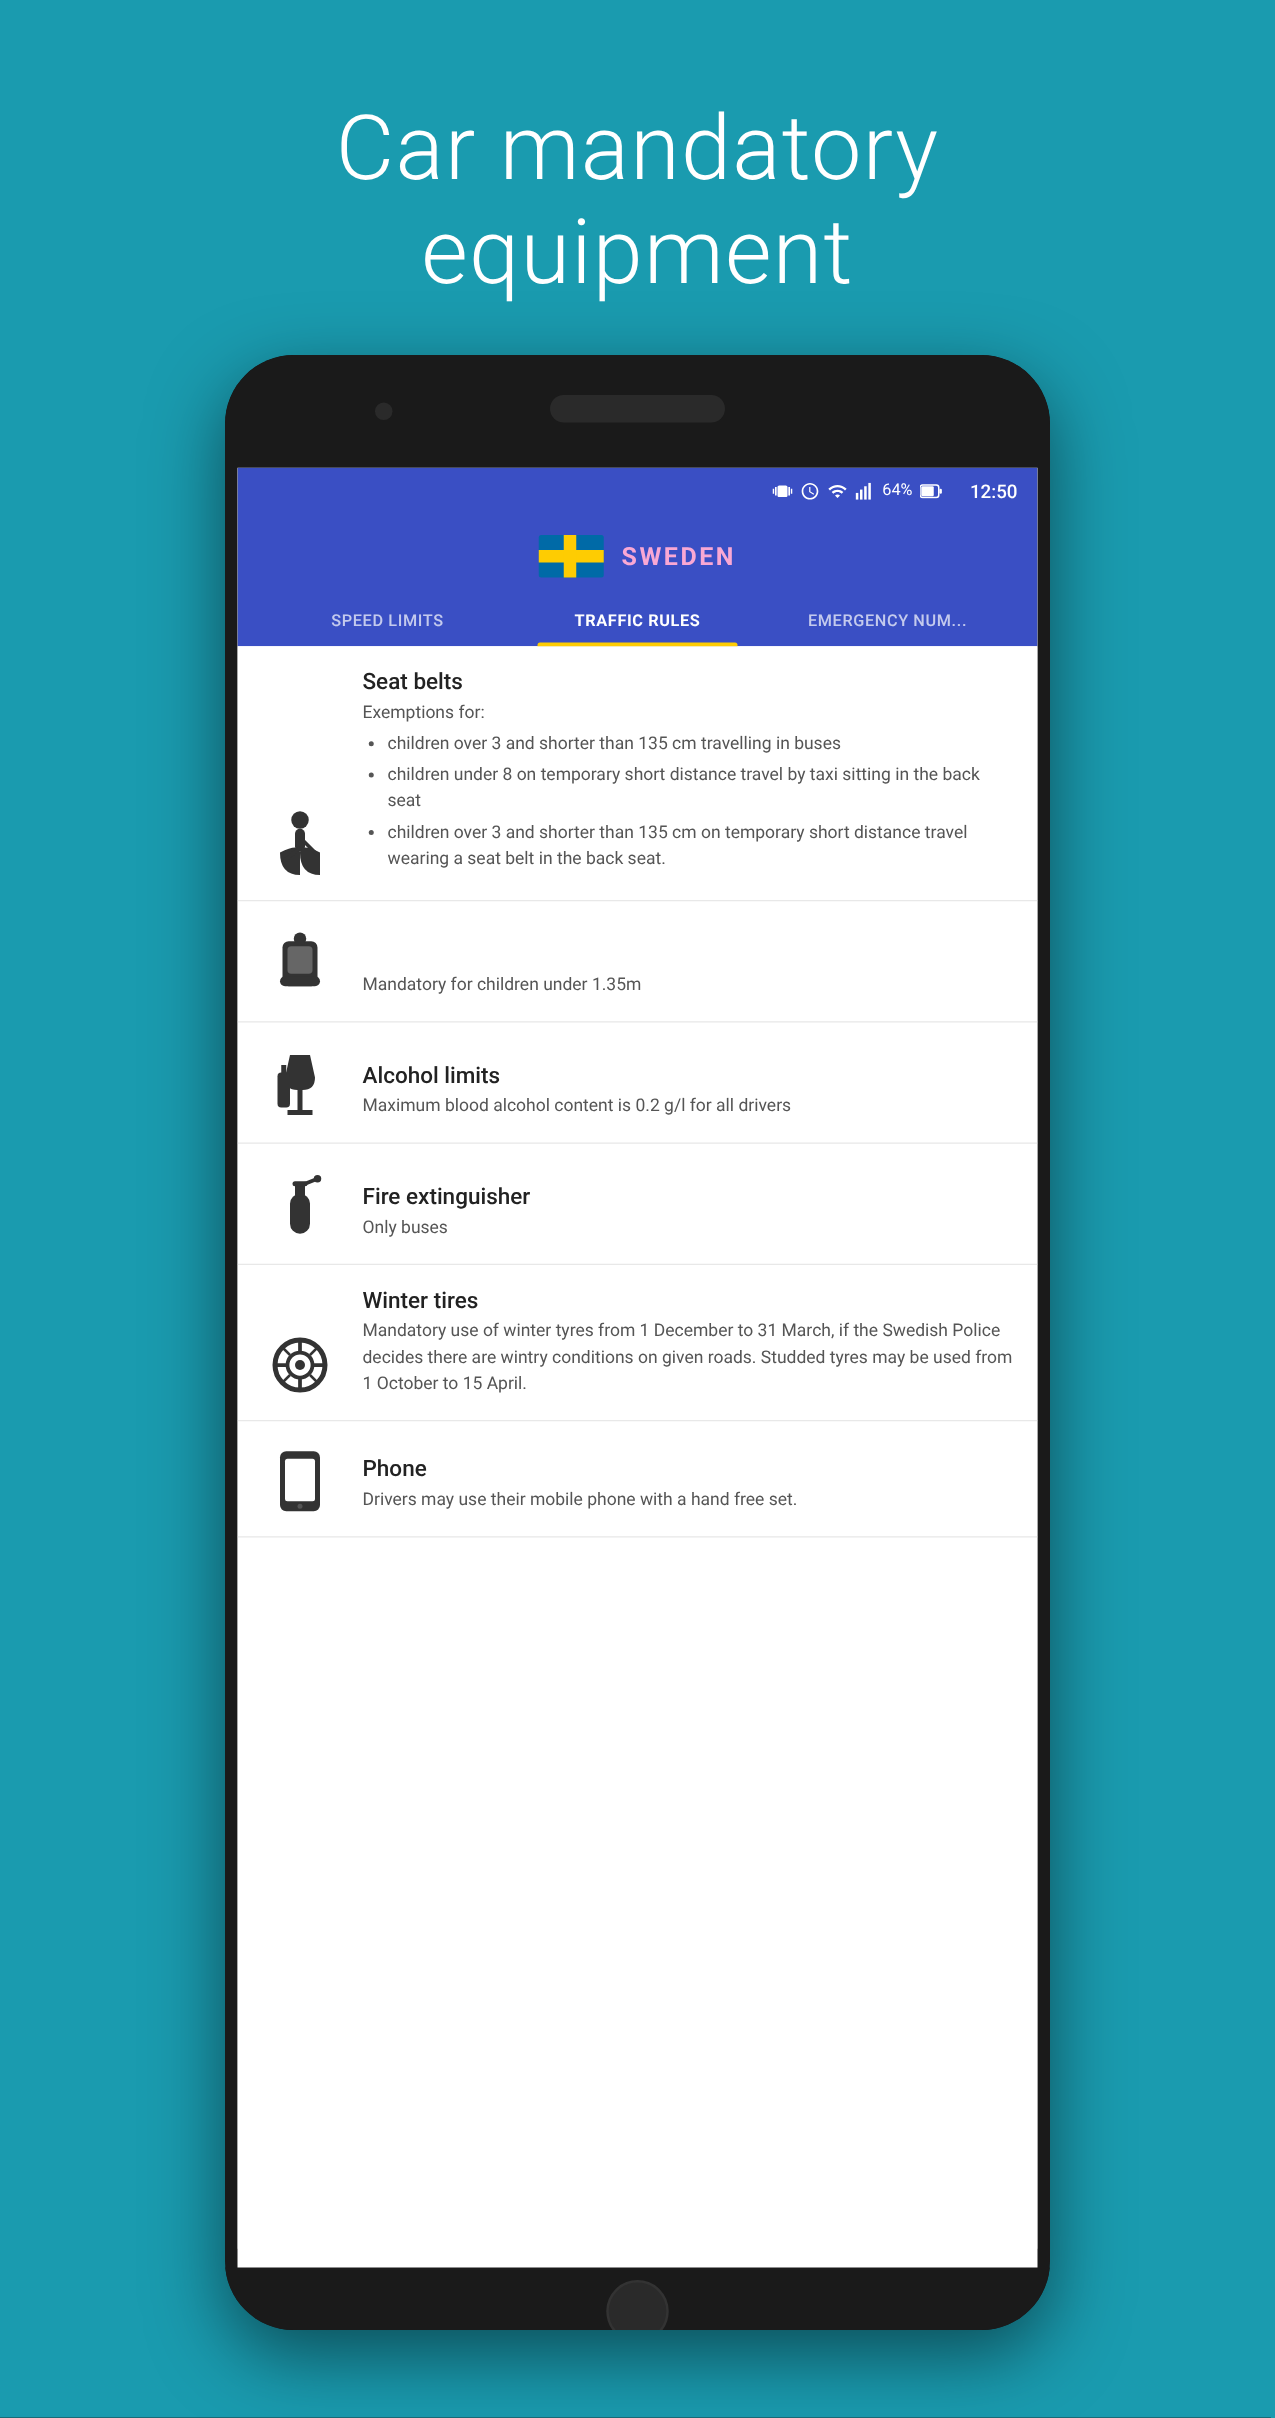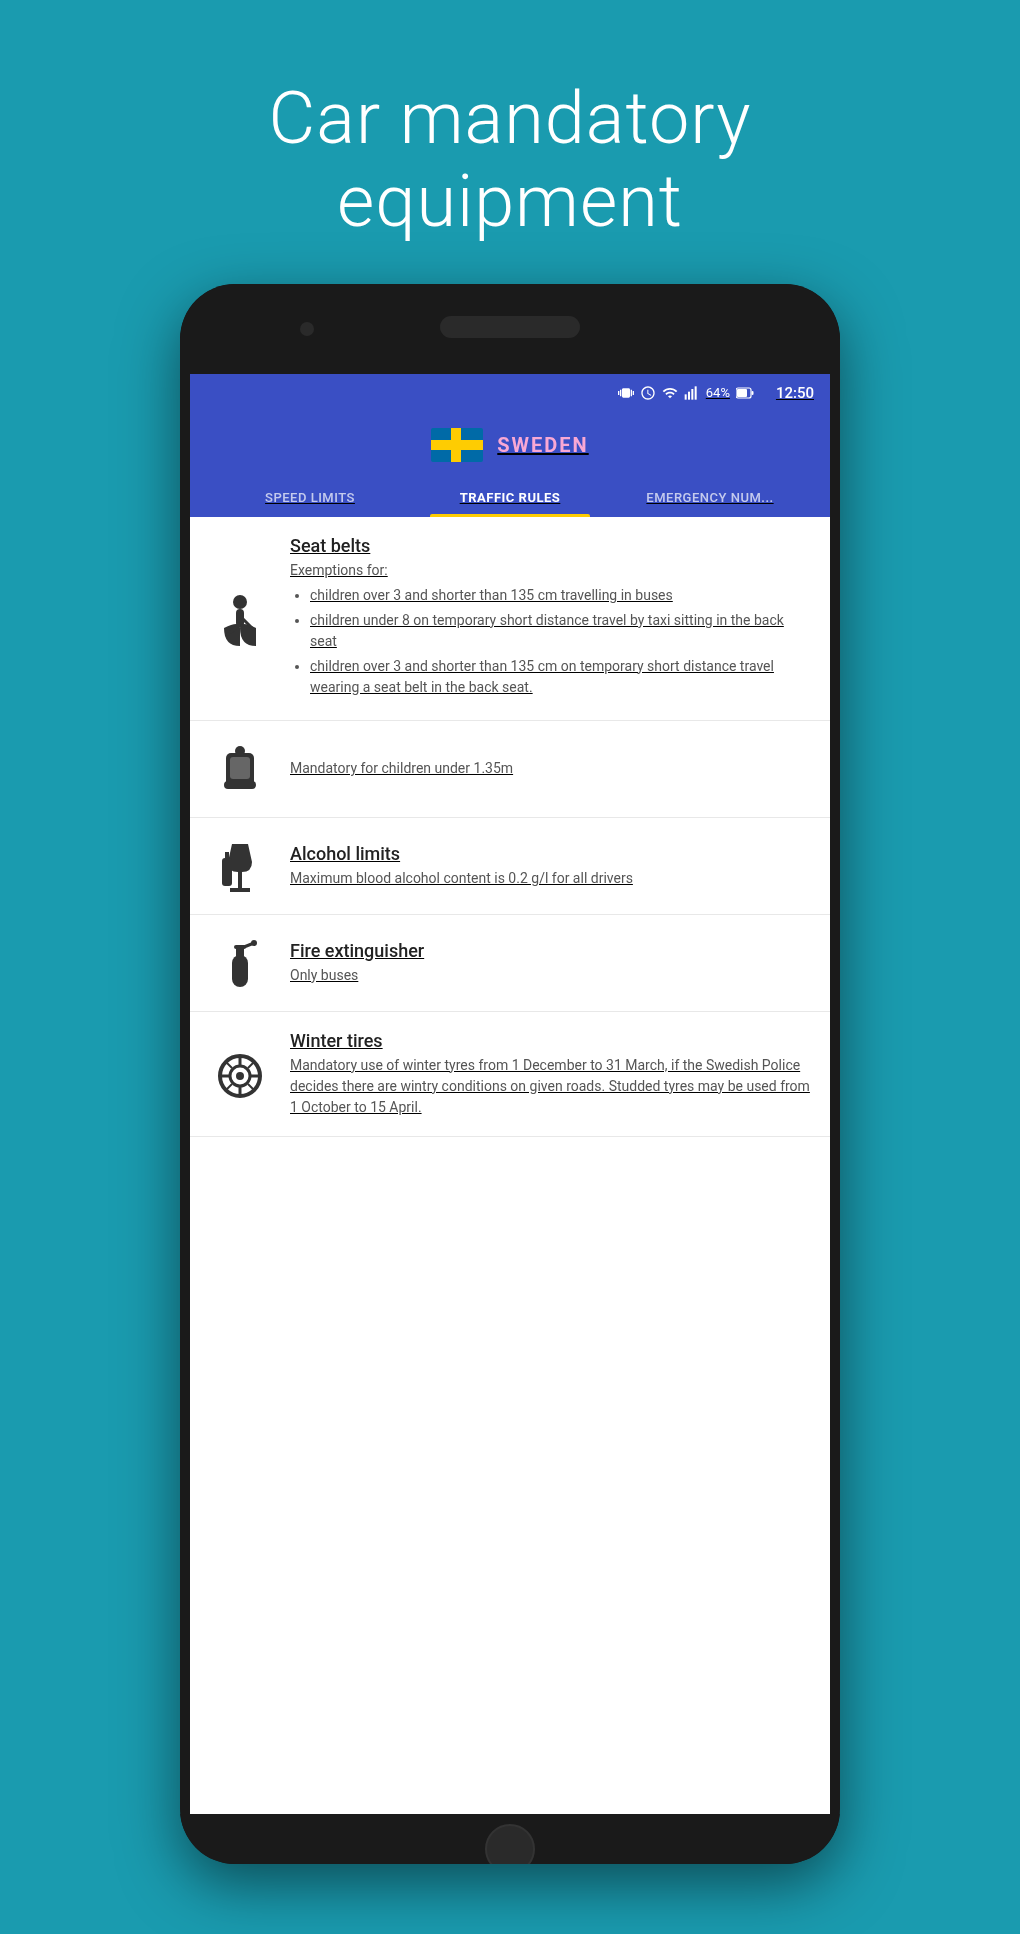--- a/index.html
+++ b/index.html
@@ -34,21 +34,20 @@
       padding-top: 10px;
     }
     .phone {
       width: 660px;
       height: 1580px;
       background: #1a1a1a;
       border-radius: 55px;
       position: relative;
       box-shadow: 0 20px 60px rgba(0,0,0,0.5);
       overflow: hidden;
-      text-decoration: underline;
     }
 
     
     .phone-top-bezel {
       height: 90px;
       background: #1a1a1a;
       border-radius: 55px 55px 0 0;
       display: flex;
       align-items: center;
       justify-content: center;
@@ -189,21 +188,21 @@
     
     .content-area {
       background: white;
       overflow-y: auto;
       height: calc(1440px - 38px - 120px);
     }
 
     
     .list-item {
       display: flex;
-      align-items: center;
+      align-items: flex-end;
       padding: 18px 20px;
       border-bottom: 1px solid #e8e8e8;
       gap: 20px;
     }
     .item-icon {
       width: 60px;
       min-width: 60px;
       display: flex;
       align-items: center;
       justify-content: center;
@@ -416,20 +415,33 @@
                 <line x1="12" y1="40" x2="18" y2="34" stroke="#333" stroke-width="2"></line>
                 <line x1="40" y1="40" x2="34" y2="34" stroke="#333" stroke-width="2"></line>
               </svg>
             </div>
             <div class="item-text">
               <div class="item-title">Winter tires</div>
               <div class="item-desc">Mandatory use of winter tyres from 1 December to 31 March, if the Swedish Police decides there are wintry conditions on given roads. Studded tyres may be used from 1 October to 15 April.</div>
             </div>
           </div>
 
+          <div class="list-item">
+            <div class="item-icon">
+              <svg width="36" height="52" viewBox="0 0 36 52" fill="#333">
+                <rect x="2" y="2" width="32" height="48" rx="5" fill="#333"></rect>
+                <rect x="6" y="8" width="24" height="34" rx="2" fill="white"></rect>
+                <circle cx="18" cy="46" r="2" fill="#555"></circle>
+              </svg>
+            </div>
+            <div class="item-text">
+              <div class="item-title">Phone</div>
+              <div class="item-desc">Drivers may use their mobile phone with a hand free set.</div>
+            </div>
+          </div>
 
         </div>
       </div>
 
       <div class="phone-bottom-bezel">
         <div class="home-button"></div>
       </div>
     </div>
   </div>
 

